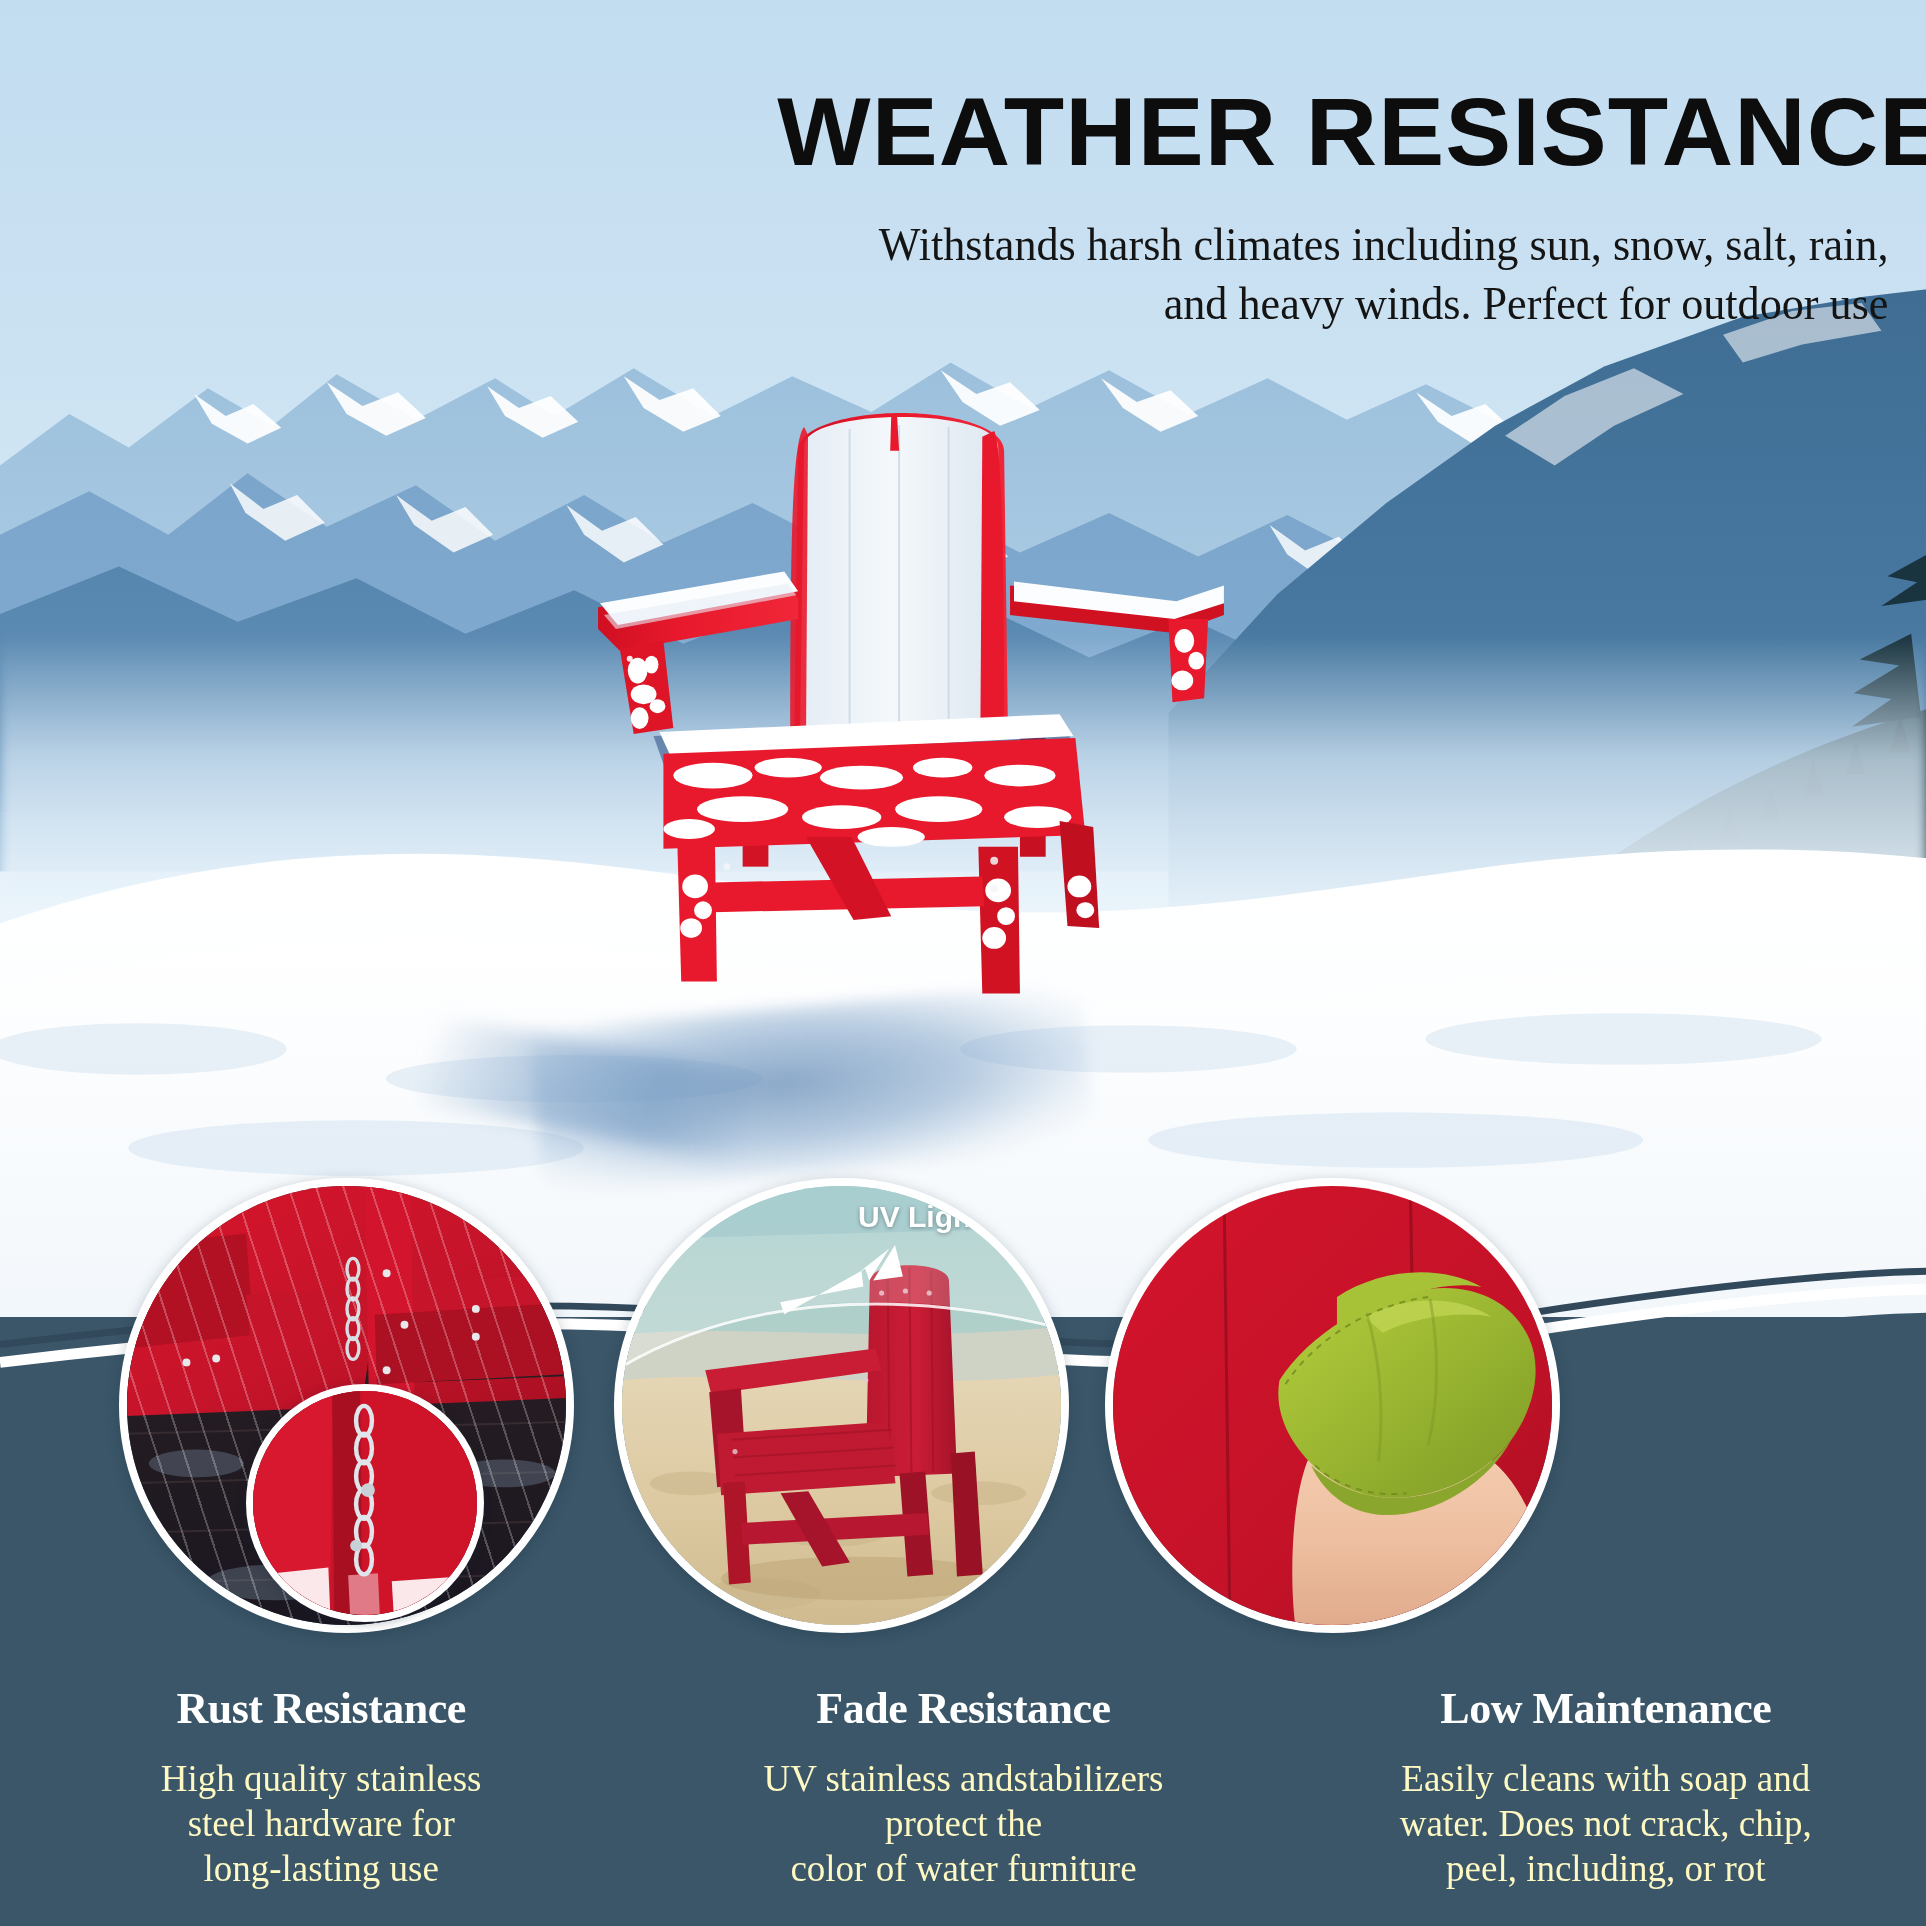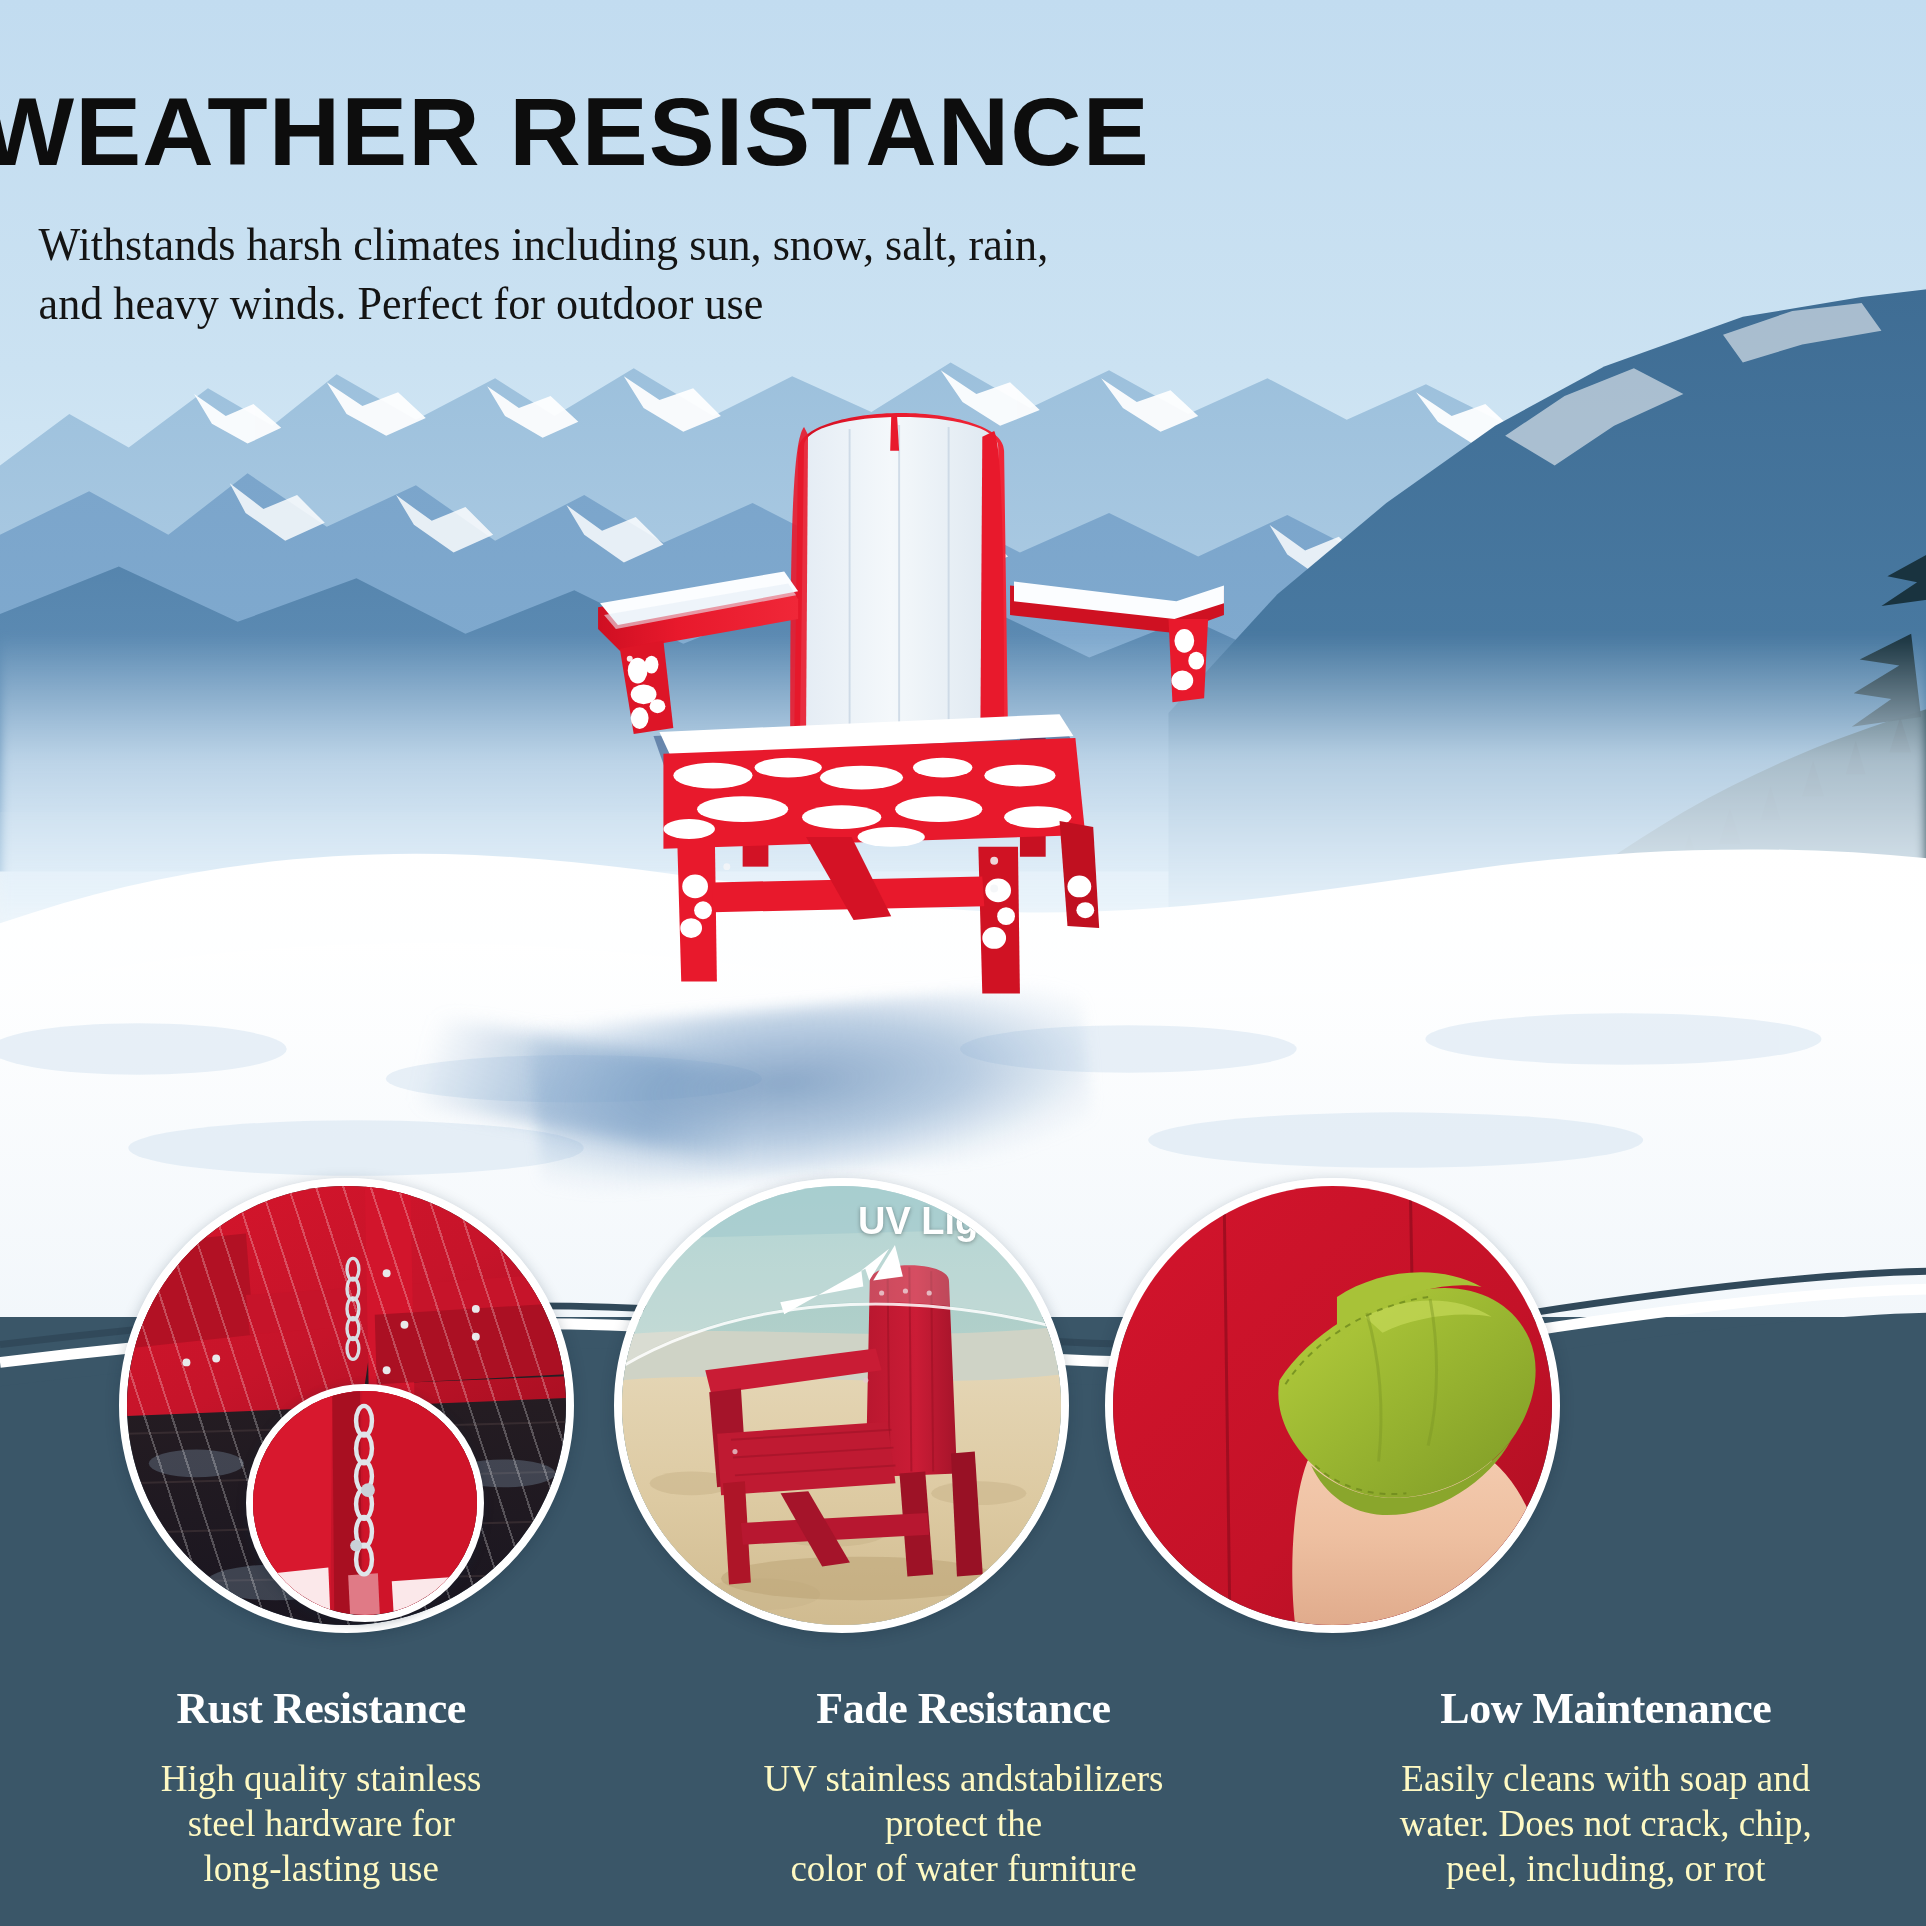--- a/index.html
+++ b/index.html
@@ -56,21 +56,21 @@
     background:linear-gradient(100deg, rgba(255,255,255,0) 0%, rgba(118,156,196,.45) 35%, rgba(108,148,190,.50) 70%, rgba(255,255,255,0) 100%);
     transform:rotate(10deg);
     filter:blur(9px);
   }
 
   
   .chair { position:absolute; left:594px; top:421px; width:634px; height:614px; }
   .chair svg { display:block; overflow:visible; }
 
   
-  .header { position:absolute; left:0; right:0; top:0; text-align:left; z-index:30; }
+  .header { position:absolute; left:0; right:0; top:0; text-align:right; z-index:30; }
   .title {
     font-family:"Liberation Sans Narrow","Liberation Sans", sans-serif;
     font-weight:700;
     font-size:97px;
     letter-spacing:1px;
     color:#0d0d0d;
     margin-top:83px;
     line-height:1.0;
     transform:scaleX(1.02);
   }
@@ -114,21 +114,21 @@
     background:repeating-linear-gradient(72deg,
       rgba(255,255,255,0) 0px, rgba(255,255,255,0) 9px,
       rgba(255,255,255,.45) 9px, rgba(255,255,255,.45) 11px,
       rgba(255,255,255,0) 11px, rgba(255,255,255,0) 26px);
     opacity:.55;
   }
 
   
   .uv-label {
     position:absolute; left:236px; top:14px;
-    color:#ffffff; font-size:38px; font-weight:600;
+    color:#ffffff; font-size:30px; font-weight:600;
     font-family:"Liberation Sans", sans-serif;
     text-shadow:0 1px 4px rgba(0,0,0,.35);
     z-index:6; white-space:nowrap;
   }
   .uv-arrow { position:absolute; left:156px; top:51px; width:139px; height:89px; z-index:6; }
 
   
   .features {
     position:absolute; left:0; right:0; top:1683px; height:248px;
     display:flex; z-index:30;

